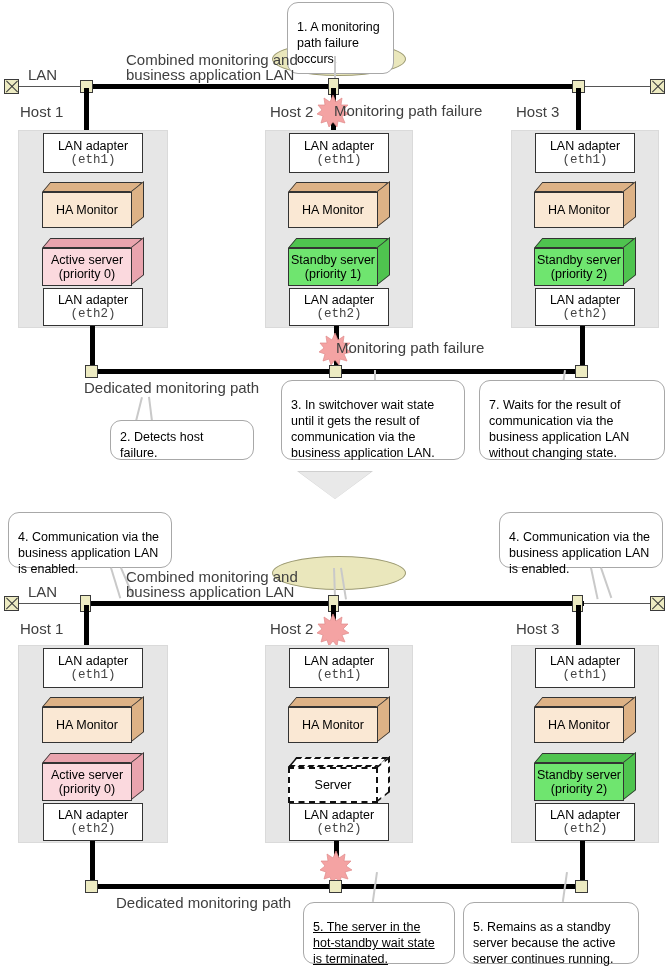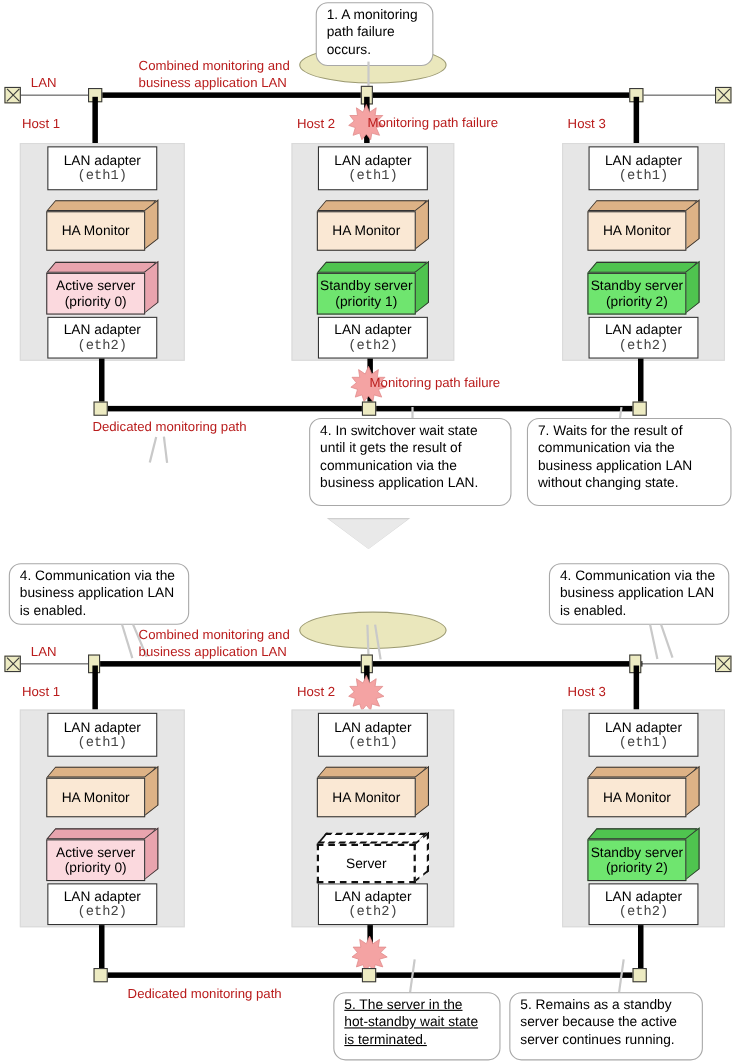--- a/index.html
+++ b/index.html
@@ -2,21 +2,21 @@
 <html><head>
 <meta charset="utf-8">
 <style>
   html,body{margin:0;padding:0;background:#ffffff;}
   body{font-family:"Liberation Sans", sans-serif;}
   #stage{position:relative;width:669px;height:967px;overflow:hidden;background:#fff;}
 
   .abs{position:absolute;}
 
   
-  .lbl{font-size:12px;color:#b91c1c;white-space:nowrap;line-height:14px;}
+  .lbl{font-size:15px;color:#404040;white-space:nowrap;line-height:14px;}
 
   
   .bus-thick{background:#000;height:5px;}
   .bus-thin{background:#555;height:1px;}
 
   
   .drop{background:#000;width:5px;}
 
   
   .tap{width:13px;height:13px;background:#EDEBC2;border:1.4px solid #3a3a3a;box-sizing:border-box;}
@@ -44,21 +44,21 @@
   .box3d .top{position:absolute;box-sizing:border-box;z-index:1;}
   .box3d .side{position:absolute;box-sizing:border-box;z-index:1;}
   .box3d .t1{font-size:12.5px;color:#000;line-height:14.5px;white-space:nowrap;}
 
   
   .dashed .face{border:2px dashed #111;background:#fff;}
   .dashed .top, .dashed .side{border:2px dashed #111;background:#fff;}
 
   
   .callout{background:#fff;border:1.3px solid #A8A8A8;border-radius:11px;box-sizing:border-box;
-           padding:2px 9px 6px 9px;font-size:12.5px;line-height:16px;color:#000;}
+           padding:16px 9px 6px 9px;font-size:12.5px;line-height:16px;color:#000;}
 
   
   .leader{position:absolute;background:#C9C9C9;width:1.5px;transform-origin:top left;}
 
   
   .ellipse{background:#EAE7BC;border:1.2px solid #9C9A72;border-radius:50%;}
 
   
   .bigarrow{width:0;height:0;border-left:36px solid transparent;border-right:36px solid transparent;
             border-top:27px solid #E9E9E9;}
@@ -203,24 +203,27 @@
   <div class="abs lbl" style="left:336px;top:341px;">Monitoring path failure</div>
 
   <div class="abs bus-thick" style="left:86px;top:369px;width:500px;"></div>
   <div class="abs tap" style="left:85px;top:365px;"></div>
   <div class="abs tap" style="left:329px;top:365px;"></div>
   <div class="abs tap" style="left:575px;top:365px;"></div>
   <div class="abs lbl" style="left:84px;top:381px;">Dedicated monitoring path</div>
 
   <div class="abs leader" style="left:141px;top:397px;height:24px;transform:rotate(14deg);"></div>
   <div class="abs leader" style="left:148px;top:397px;height:24px;transform:rotate(-7deg);"></div>
+  <div class="abs callout" style="left:110px;top:420px;width:144px;height:40px;display:flex;align-items:center;">
+    <span>2. Detects host failure.</span>
+  </div>
 
   <div class="abs leader" style="left:374px;top:370px;height:12px;"></div>
   <div class="abs callout" style="left:281px;top:380px;width:184px;height:80px;">
-    <span>4. In switchover wait state until it gets the result of communication via the business application LAN.</span>
+    <span>3. In switchover wait state until it gets the result of communication via the business application LAN.</span>
   </div>
 
   <div class="abs leader" style="left:564px;top:370px;height:12px;transform:rotate(8deg);"></div>
   <div class="abs callout" style="left:479px;top:380px;width:186px;height:80px;">
     <span>7. Waits for the result of communication via the business application LAN without changing state.</span>
   </div>
 
   <div class="abs bigarrow-o" style="left:297px;top:471px;"></div>
   <div class="abs bigarrow" style="left:299px;top:472px;"></div>
 

